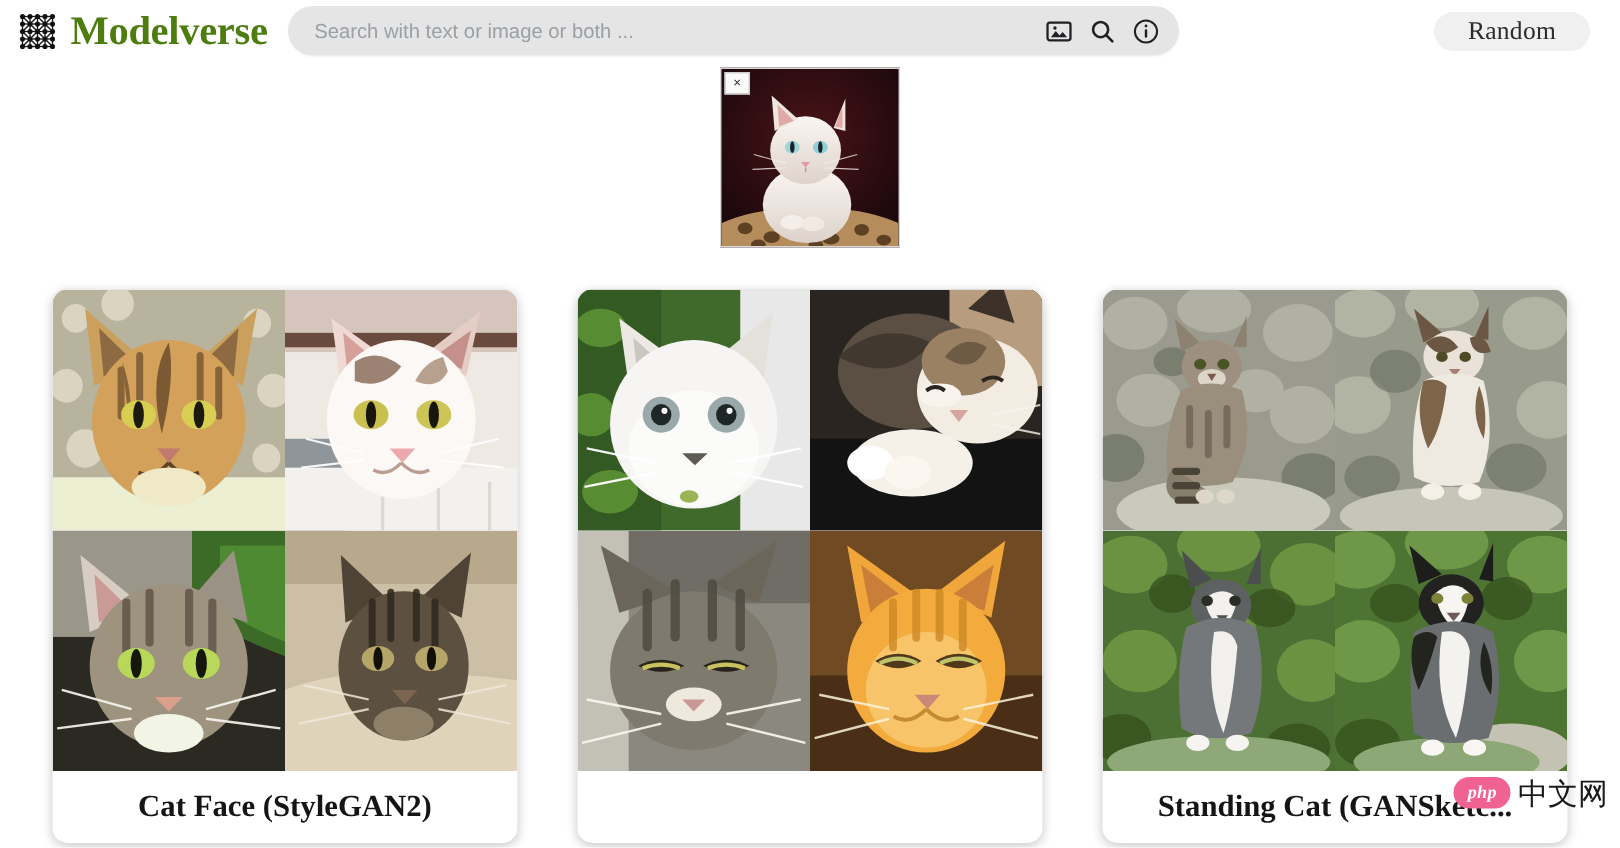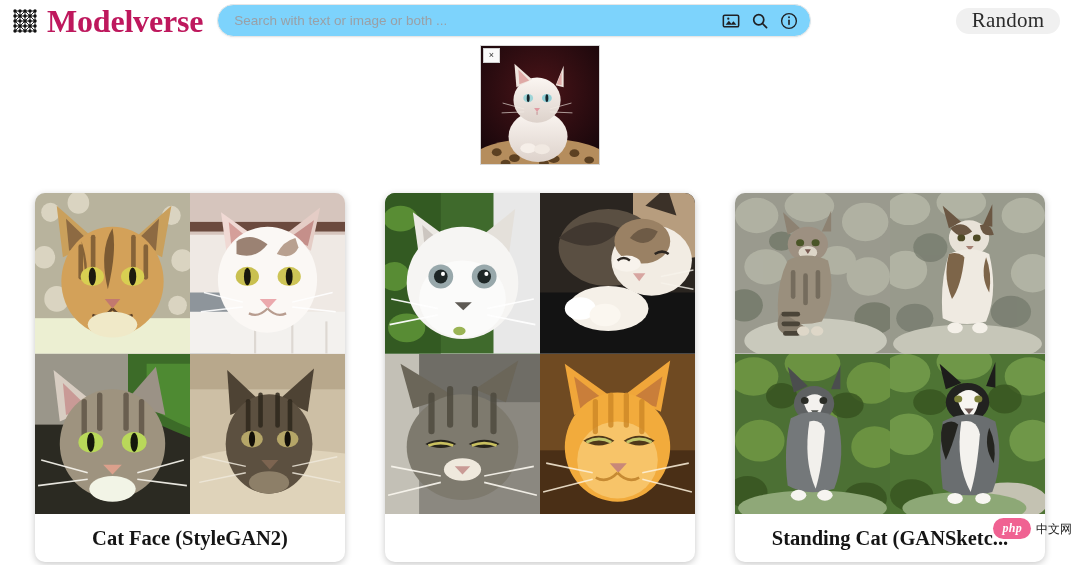--- a/index.html
+++ b/index.html
@@ -31,35 +31,35 @@
 
   .logo-icon {
     width: 26px;
     height: 26px;
     display: block;
     flex: 0 0 auto;
   }
 
   .brand-title {
     font-family: "Liberation Serif", serif;
-    font-size: 32px;
+    font-size: 27px;
     font-weight: 700;
-    color: #be185d;
+    color: #4d7c0f;
     letter-spacing: -0.2px;
     white-space: nowrap;
     line-height: 1;
   }
 
   
   .search-wrap {
     margin-left: 14px;
     width: 594px;
     height: 33px;
     flex: 0 0 auto;
-    background: #7dd3fc;
+    background: #e5e5e5;
     border: 1px solid #e6e6e6;
     border-radius: 18px;
     display: flex;
     align-items: center;
     padding: 0 12px 0 16px;
     box-shadow: 0 1px 2px rgba(0,0,0,0.045);
   }
 
   .search-input {
     flex: 1 1 auto;
@@ -94,21 +94,21 @@
     gap: 18px;
     flex: 0 0 auto;
   }
   .pill-btn {
     width: 104px;
     height: 26px;
     border: none;
     border-radius: 20px;
     background: #f0f0f0;
     font-family: "Liberation Serif", serif;
-    font-size: 21px;
+    font-size: 17px;
     color: #2b2b2b;
     cursor: pointer;
     letter-spacing: 0.2px;
   }
 
   
   .thumb-row {
     height: 136px;
     display: flex;
     justify-content: center;
@@ -200,21 +200,21 @@
     font-style: italic;
     font-weight: 700;
     font-size: 12px;
     line-height: 1;
     padding: 4px 9px 5px;
     border-radius: 11px;
     letter-spacing: 0.3px;
   }
   .wm-cn {
     font-family: "DejaVu Sans", sans-serif;
-    font-size: 12px;
+    font-size: 20px;
     color: #1a1a1a;
     line-height: 1;
   }
 </style>
 </head>
 <body>
 
 <div class="header">
 
   <div class="brand">

